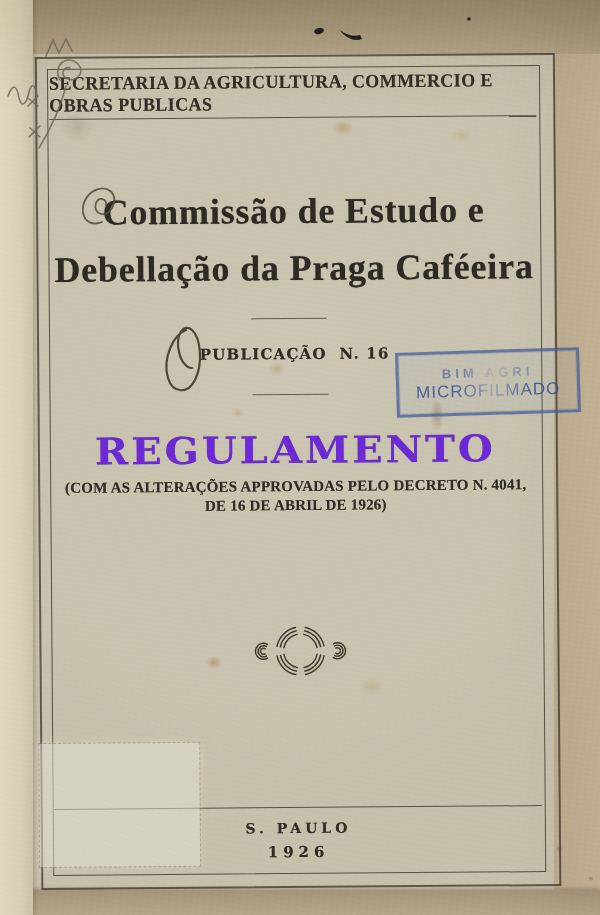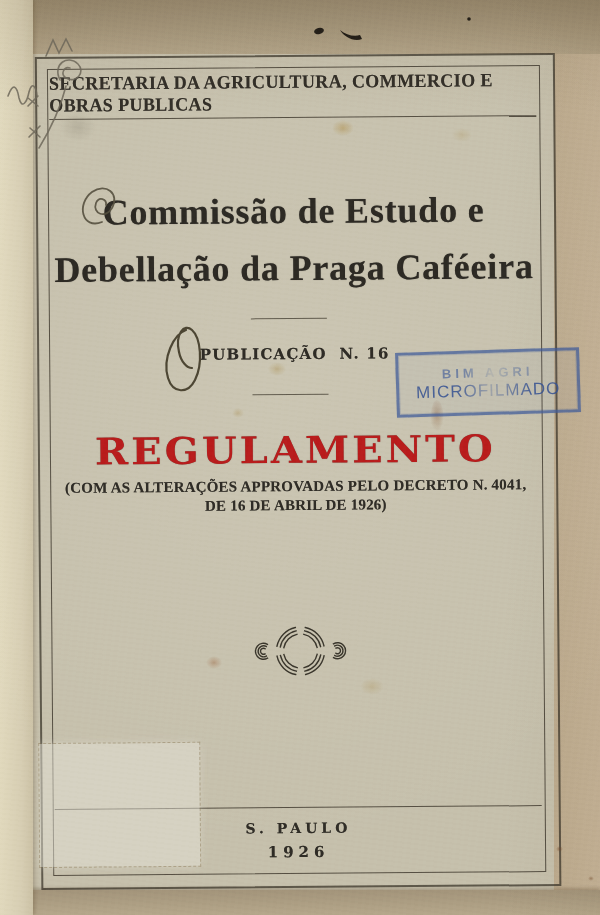--- a/index.html
+++ b/index.html
@@ -46,21 +46,21 @@
   .title-line{font-family:"Liberation Serif", serif;font-weight:700;font-size:36px;
     letter-spacing:.8px;line-height:57px;text-shadow:0 0 .8px rgba(45,42,36,.6);}
   .rule{position:absolute;border-top:1.6px solid rgba(54,48,37,.7);}
   .rule-a{left:252px;top:318px;width:76px;}
   .rule-b{left:253px;top:394px;width:76px;}
   .rule-c{left:52px;top:807px;width:487px;border-top-color:rgba(54,48,37,.78);}
   .pub-line{position:absolute;left:52px;top:345px;width:487px;text-align:center;
     font-weight:700;font-size:15px;letter-spacing:1.2px;color:#2f2c26;white-space:pre;
     text-shadow:0 0 .6px rgba(47,44,38,.5);}
   .section-title{position:absolute;left:52px;top:426px;width:487px;text-align:center;
-    font-weight:700;font-size:40px;letter-spacing:3px;color:#b91c1c;
+    font-weight:700;font-size:40px;letter-spacing:3px;color:#6d28d9;
     transform:scaleY(.92);text-shadow:0 0 .8px rgba(44,41,35,.6);}
   .decree-note{position:absolute;left:52px;top:477px;width:487px;text-align:center;
     font-family:"Liberation Serif", serif;font-weight:700;font-size:15px;
     line-height:19px;letter-spacing:.2px;color:#2f2c26;
     text-shadow:0 0 .5px rgba(47,44,38,.5);}
   .ornament{position:absolute;left:251px;top:621px;}
   .imprint{position:absolute;left:52px;top:820px;width:487px;text-align:center;color:#2f2c26;}
   .imprint-place{font-weight:700;font-size:14px;letter-spacing:4px;
     text-shadow:0 0 .5px rgba(47,44,38,.5);}
   .imprint-year{font-weight:700;font-size:15px;letter-spacing:5px;margin-top:7px;

